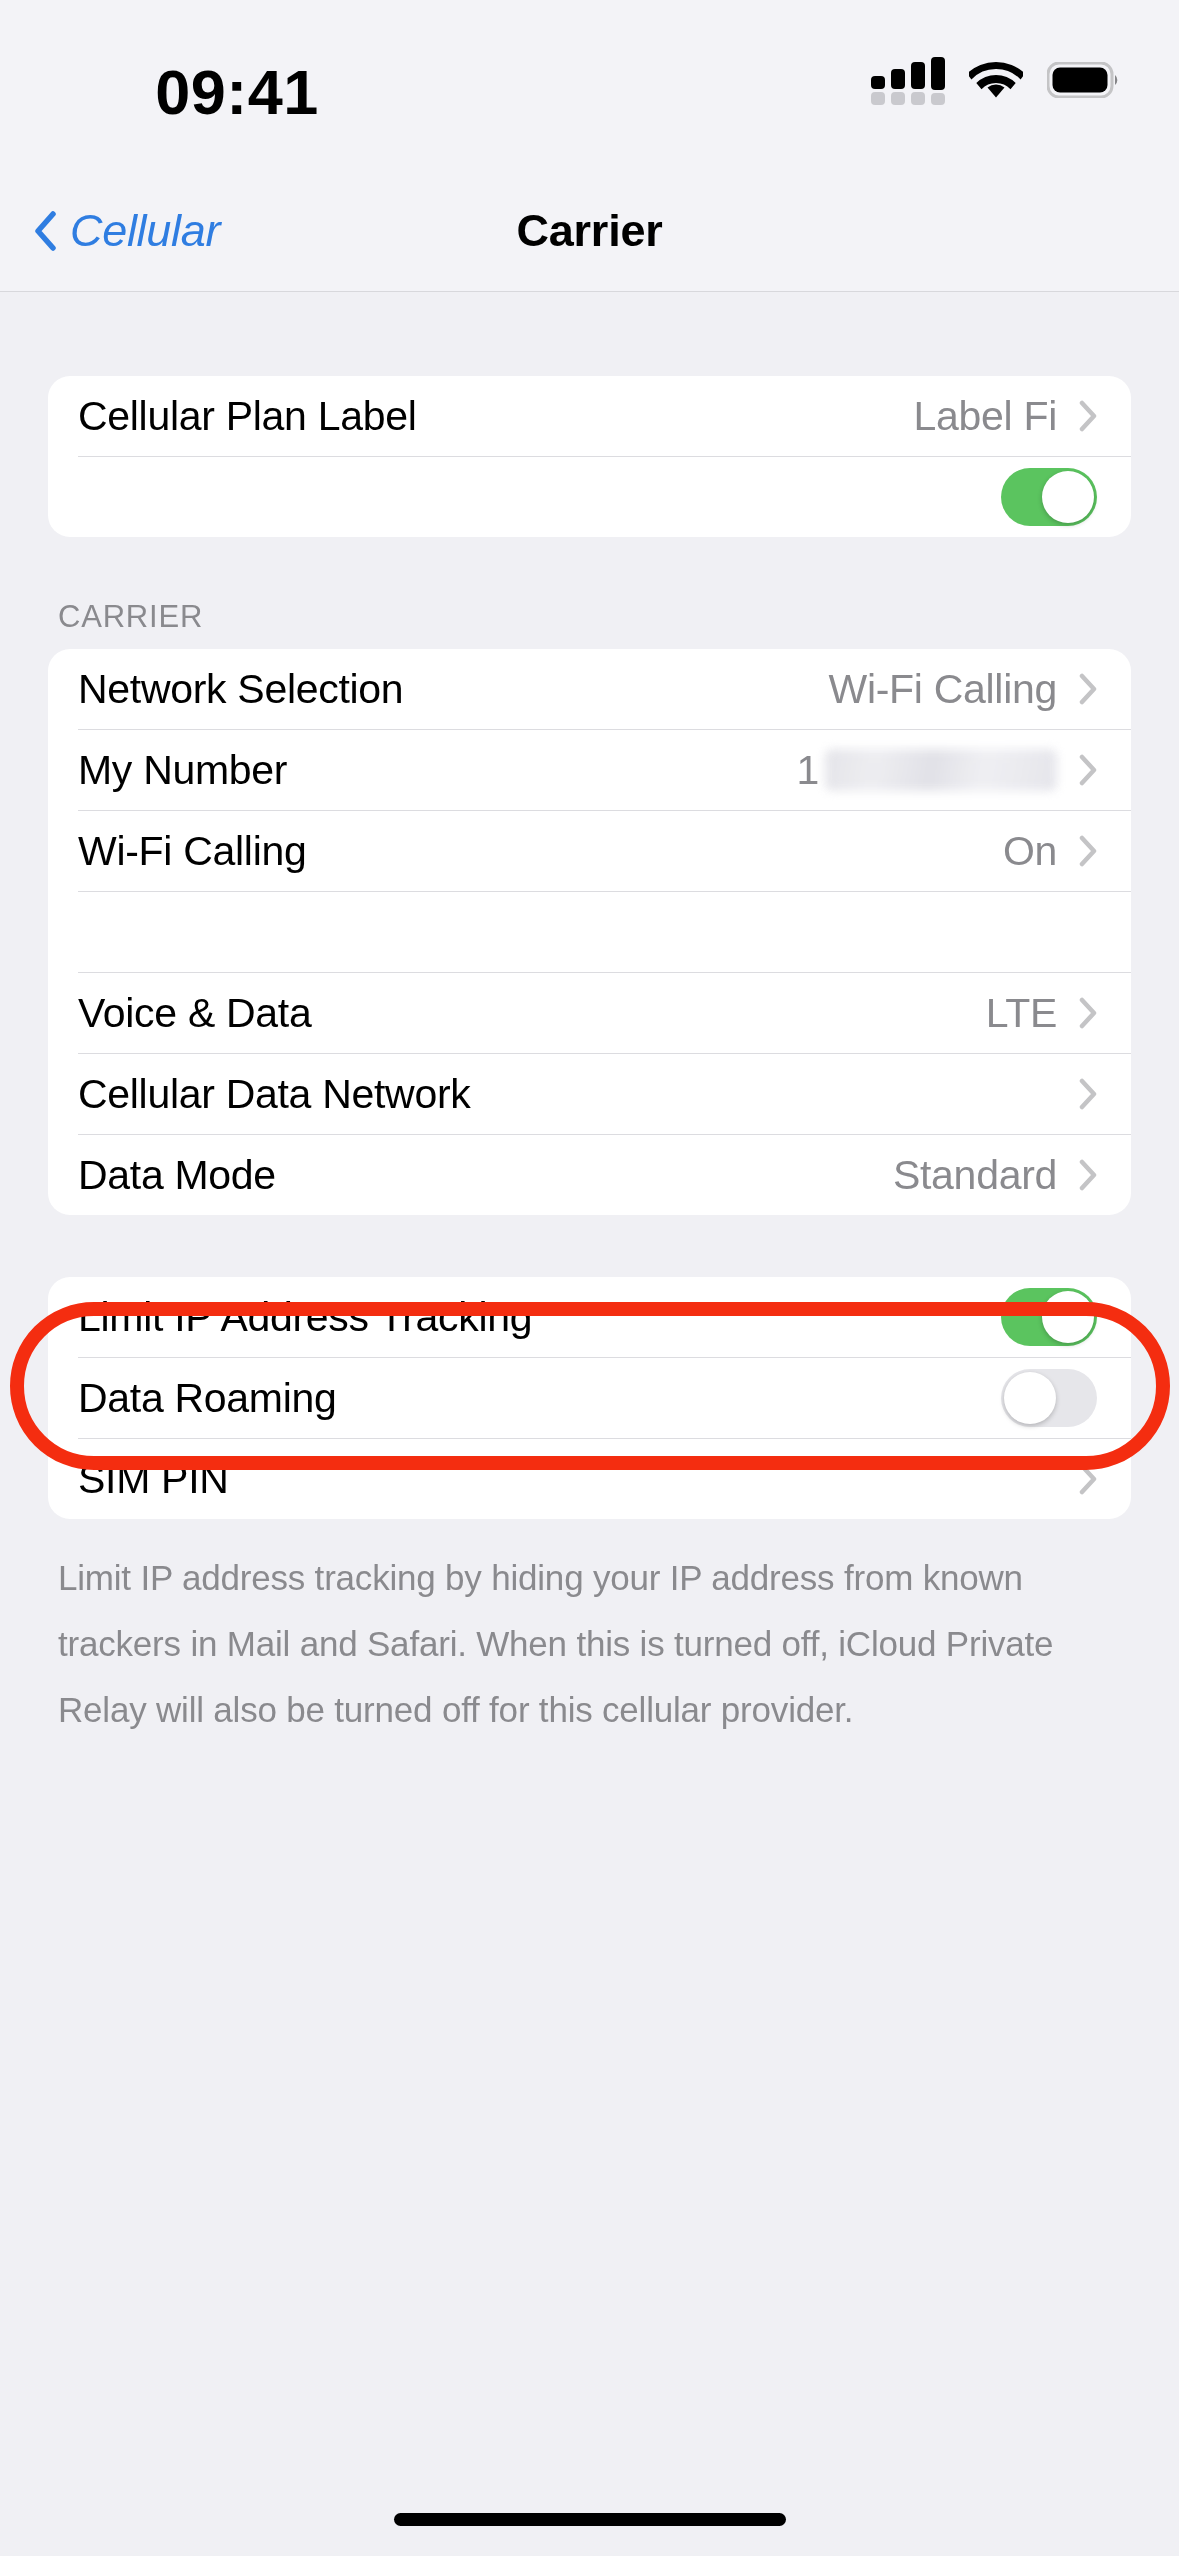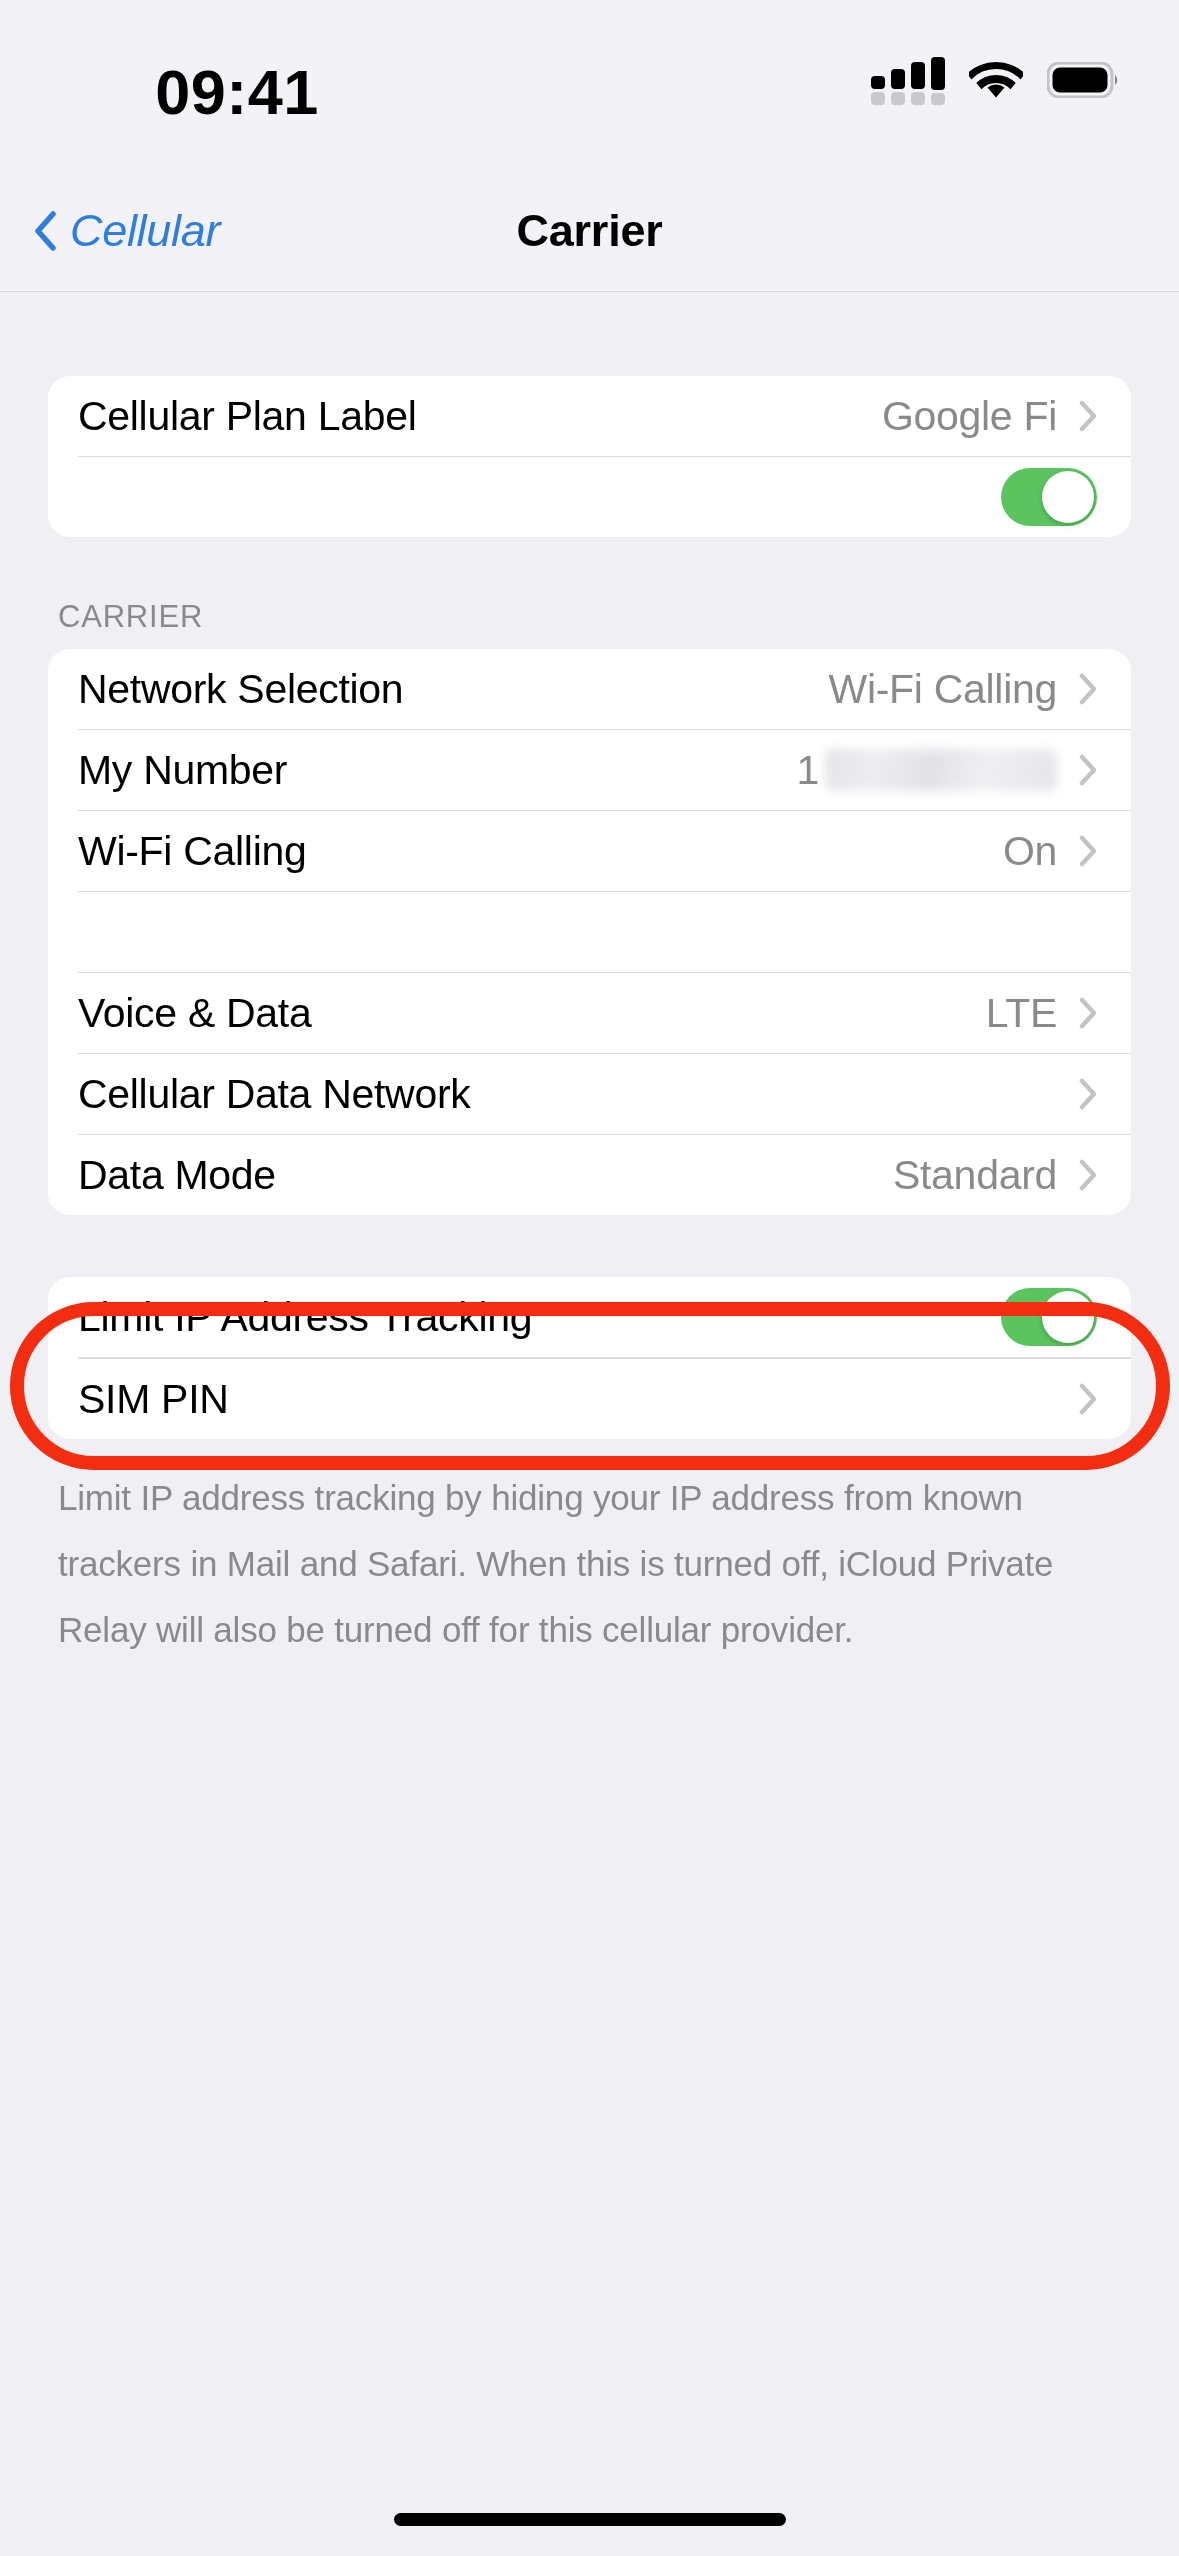--- a/index.html
+++ b/index.html
@@ -235,21 +235,21 @@
 
   <div id="content">
 
     <div class="spacer-lg"></div>
 
     <div class="card">
 
       <div class="row">
         <span class="row-label">Cellular Plan Label</span>
         <span class="row-right">
-          <span class="row-value">Google Fi</span>
+          <span class="row-value">Label Fi</span>
           <svg class="row-chevron" viewBox="0 0 18 32">
             <polyline points="3,3 15,16 3,29" fill="none" stroke="#C4C4C6" stroke-width="4.5" stroke-linecap="round" stroke-linejoin="round"></polyline>
           </svg>
         </span>
       </div>
 
       <div class="sep"></div>
 
       <div class="row">
         <span class="row-right">
@@ -355,20 +355,28 @@
         <span class="row-label">Limit IP Address Tracking</span>
         <span class="row-right">
           <span class="toggle on">
               <span class="knob"></span>
             </span>
         </span>
       </div>
 
       <div class="sep"></div>
 
+      <div class="row">
+        <span class="row-label">Data Roaming</span>
+        <span class="row-right">
+          <span class="toggle off">
+              <span class="knob"></span>
+            </span>
+        </span>
+      </div>
 
       <div class="sep"></div>
 
       <div class="row">
         <span class="row-label">SIM PIN</span>
         <span class="row-right">
           <svg class="row-chevron" viewBox="0 0 18 32">
             <polyline points="3,3 15,16 3,29" fill="none" stroke="#C4C4C6" stroke-width="4.5" stroke-linecap="round" stroke-linejoin="round"></polyline>
           </svg>
         </span>

